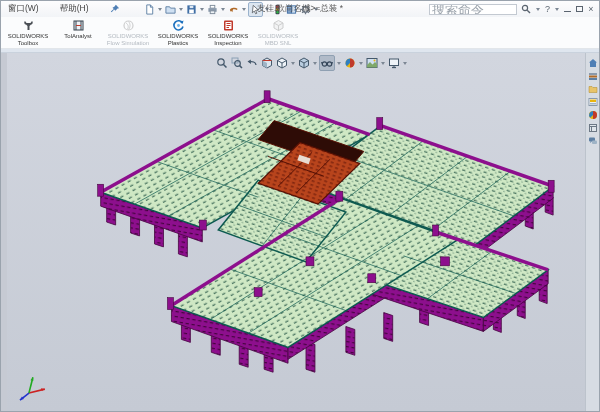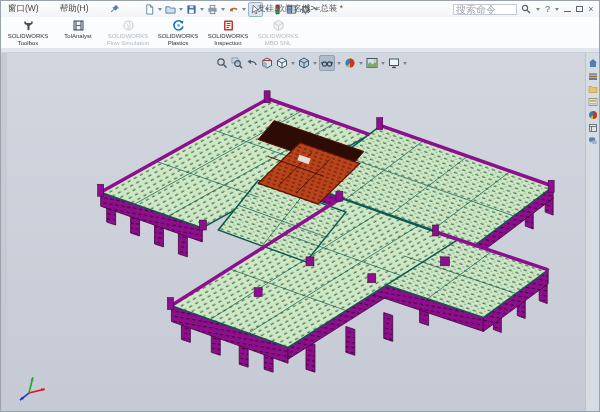--- a/index.html
+++ b/index.html
@@ -16,21 +16,21 @@
   .pin { width:10px; height:10px; margin:0 4px; }
   .qat { display:flex; align-items:center; gap:1px; margin-left:6px; }
   .qat-btn { display:flex; align-items:center; padding:1px; border-radius:2px; }
   .qat-btn svg { width:11px; height:11px; }
   .qat-btn.pressed { background:#dce6f0; border:1px solid #9ab2cc; }
   .caret { width:0; height:0; border-left:2.5px solid transparent;
     border-right:2.5px solid transparent; border-top:3px solid #7c8794; margin:0 1px; }
   .win-title { position:absolute; left:0; right:0; text-align:center;
     font-size:8.5px; color:#555; pointer-events:none; }
   .tb-right { margin-left:auto; display:flex; align-items:center; gap:2px; z-index:2; }
-  .search-box { width:64px; height:11px; font-size:10px; border:1px solid #c3c9d1;
+  .search-box { width:88px; height:11px; font-size:13px; border:1px solid #c3c9d1;
     background:#fff; padding:0 2px; color:#333; }
   .search-box::placeholder { color:#9aa2ab; }
   .tb-ico { font-size:9px; color:#5a646f; padding:0 2px; display:flex; align-items:center; }
   .wc { width:10px; height:10px; display:flex; align-items:center; justify-content:center;
     font-size:9px; color:#5a646f; }
   .wc .box { width:7px; height:6px; border:1px solid #5a646f; }
   .wc .dash { width:7px; height:0; border-top:1.5px solid #5a646f; margin-top:5px; }
 
   
   .addins { height:32px; flex:0 0 32px; background:#fbfcfd; display:flex;

